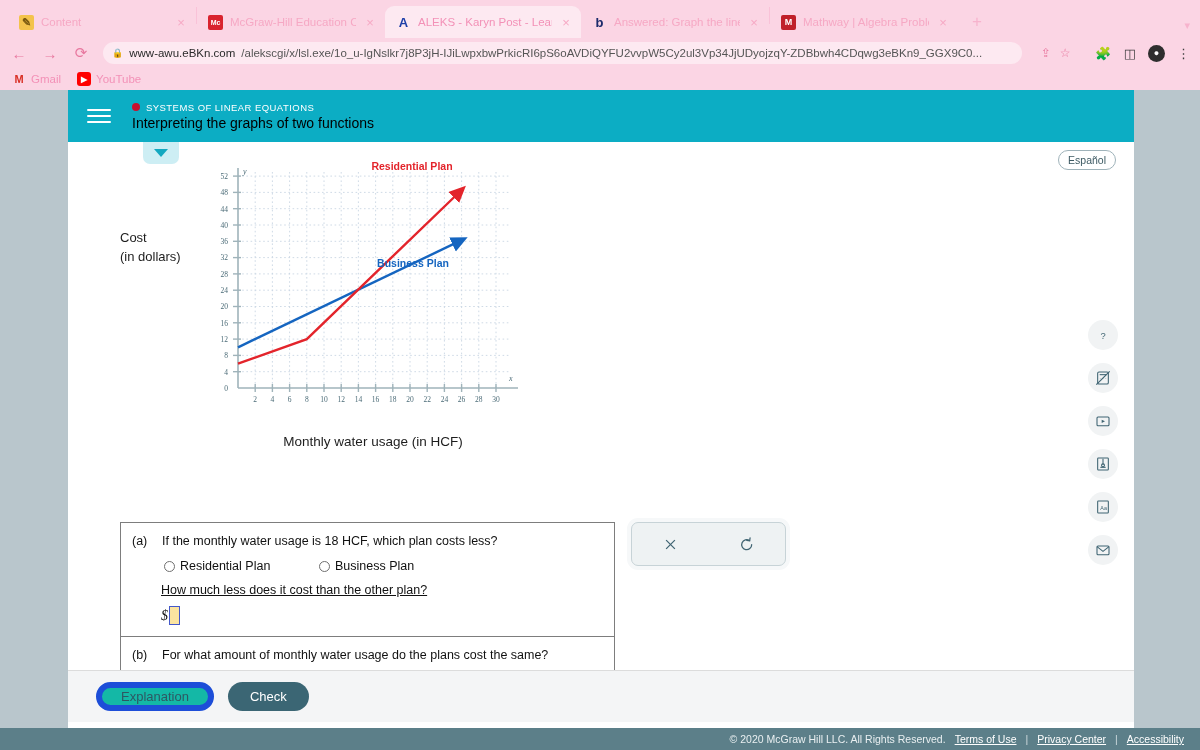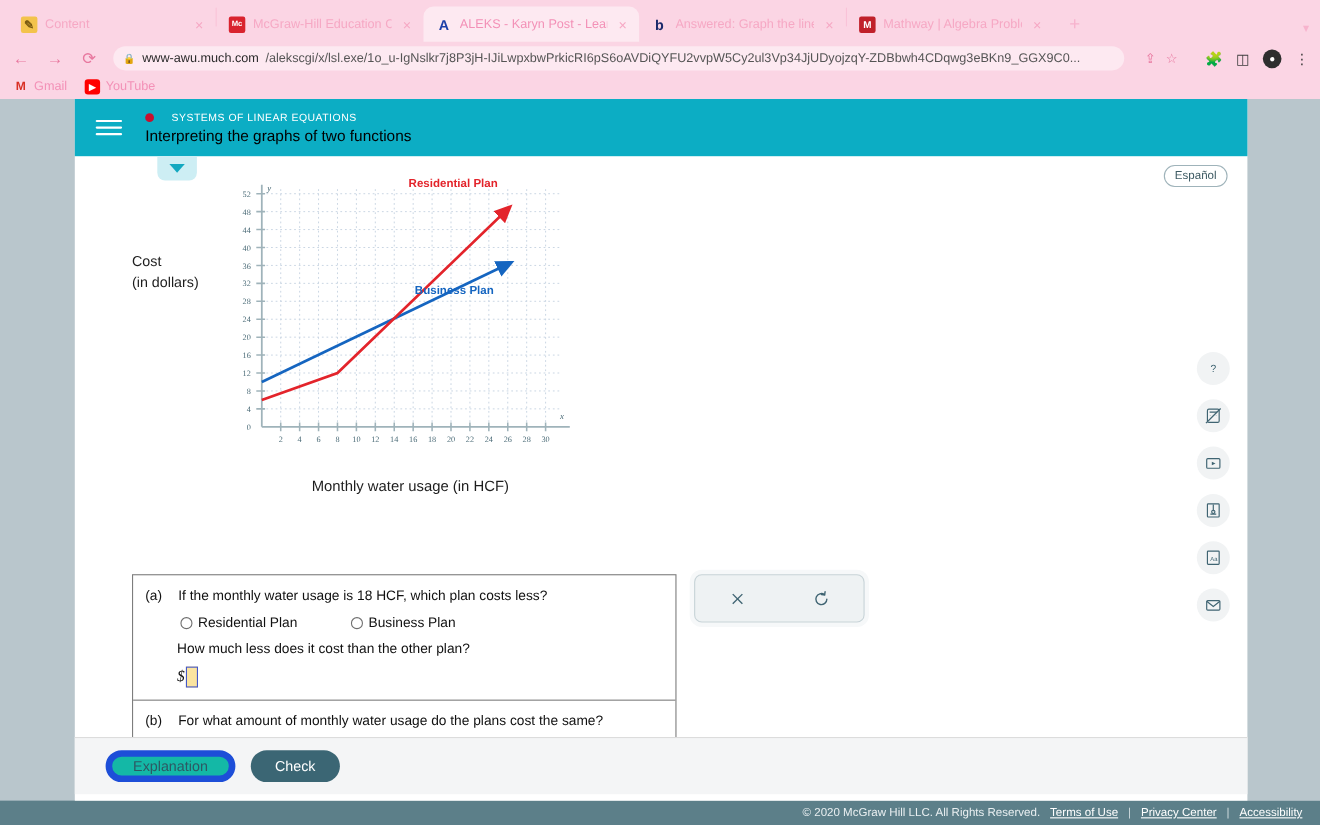--- a/index.html
+++ b/index.html
@@ -49,21 +49,21 @@
   .viewport { width: 1200px; height: 660px; background: #b9c6cc; position: relative; }
   .page { position: absolute; left: 68px; top: 0; width: 1066px; height: 660px; background: #ffffff; }
 
   .aleks-header {
     height: 52px; background: #0cadc4; display: flex; align-items: center;
     padding: 0 16px; position: relative;
   }
   .hamburger { width: 30px; height: 30px; display:flex; flex-direction:column; justify-content:center; gap: 4px; padding: 0 3px; }
   .hamburger span { display:block; height: 2px; background: #ffffff; border-radius: 1px; }
   .header-titles { margin-left: 18px; }
-  .topic-row { display: flex; align-items: center; gap: 16px; }
+  .topic-row { display: flex; align-items: center; gap: 6px; }
   .topic-dot { width: 8px; height: 8px; border-radius: 50%; background: #c8102e; }
   .topic-name { font-size: 9.5px; letter-spacing: .45px; color: #ffffff; }
   .lesson-name { font-size: 14px; color: #000000; margin-top: 2px; }
   .header-right { margin-left: auto; display: flex; align-items: center; gap: 26px; }
   .progress-wrap { display: flex; align-items: center; gap: 7px; }
   .progress-bar { width: 106px; height: 11px; border-radius: 6px; background: #ffd24d; border: 1.5px solid #ffffff; display: flex; overflow: hidden; }
   .progress-bar i { flex: 1; border-right: 1.5px solid #ffffff; }
   .progress-bar i:last-child { border-right: none; }
   .progress-text { font-size: 11px; color: #ffffff; }
   .user-btn {
@@ -103,21 +103,21 @@
   .qbox { position: absolute; left: 52px; top: 380px; width: 495px; border: 1px solid #7d7d7d; background: #fff; }
   .qpart { padding: 9px 11px 11px 11px; }
   .qpart + .qpart { border-top: 1px solid #7d7d7d; }
   .qrow { display: flex; gap: 8px; font-size: 12.5px; color: #111; line-height: 1.45; }
   .qlabel { flex: 0 0 22px; }
   .qtext { flex: 1 1 auto; }
   .choices { display: flex; gap: 0; margin: 9px 0 0 32px; font-size: 12.5px; }
   .choice { display: flex; align-items: center; gap: 5px; color: #111; }
   .choice:first-child { width: 155px; }
   .radio { width: 11px; height: 11px; border: 1px solid #6f6f6f; border-radius: 50%; background: #fff; flex: 0 0 11px; }
-  .sub-q { margin: 10px 0 0 29px; font-size: 12.5px; color: #111; }
+  .sub-q { margin: 10px 0 0 29px; font-size: 12.5px; color: #111; text-decoration: underline; }
   .ansrow { margin: 9px 0 0 29px; display: flex; align-items: center; gap: 1px; font-size: 14px; color: #111; }
   .dollar { font-family: "Liberation Serif", serif; font-style: italic; font-size: 14px; }
   .ansbox { width: 11px; height: 19px; background: #fbe4a0; border: 1.5px solid #4458c9; }
 
   .toolpanel {
     position: absolute; left: 563px; top: 380px; width: 155px; height: 44px;
     background: #eef2f3; border: 1px solid #c7d3d7; border-radius: 7px;
     box-shadow: 0 0 0 4px #f6f8f9, 0 1px 2px rgba(0,0,0,.12);
     display: flex; align-items: center; justify-content: space-around; color: #3f6472;
   }
@@ -183,21 +183,21 @@
     <div class="newtab">+</div>
     <div class="tab-listall">▾</div>
   </div>
 
   <div class="navbar">
     <span class="nav-btn">←</span>
     <span class="nav-btn">→</span>
     <span class="nav-btn">⟳</span>
     <div class="omnibox">
       <span class="lock">🔒</span>
-      <span class="url-host">www-awu.much.com</span>
+      <span class="url-host">www-awu.eBKn.com</span>
         <span class="url-path">/alekscgi/x/lsl.exe/1o_u-IgNslkr7j8P3jH-IJiLwpxbwPrkicRI6pS6oAVDiQYFU2vvpW5Cy2ul3Vp34JjUDyojzqY-ZDBbwh4CDqwg3eBKn9_GGX9C0...</span>
     </div>
     <div class="omni-actions">
       <span>⇪</span>
       <span>☆</span>
     </div>
     <div class="chrome-actions">
       <span>🧩</span>
       <span>◫</span>
       <span class="avatar-circle">●</span>

